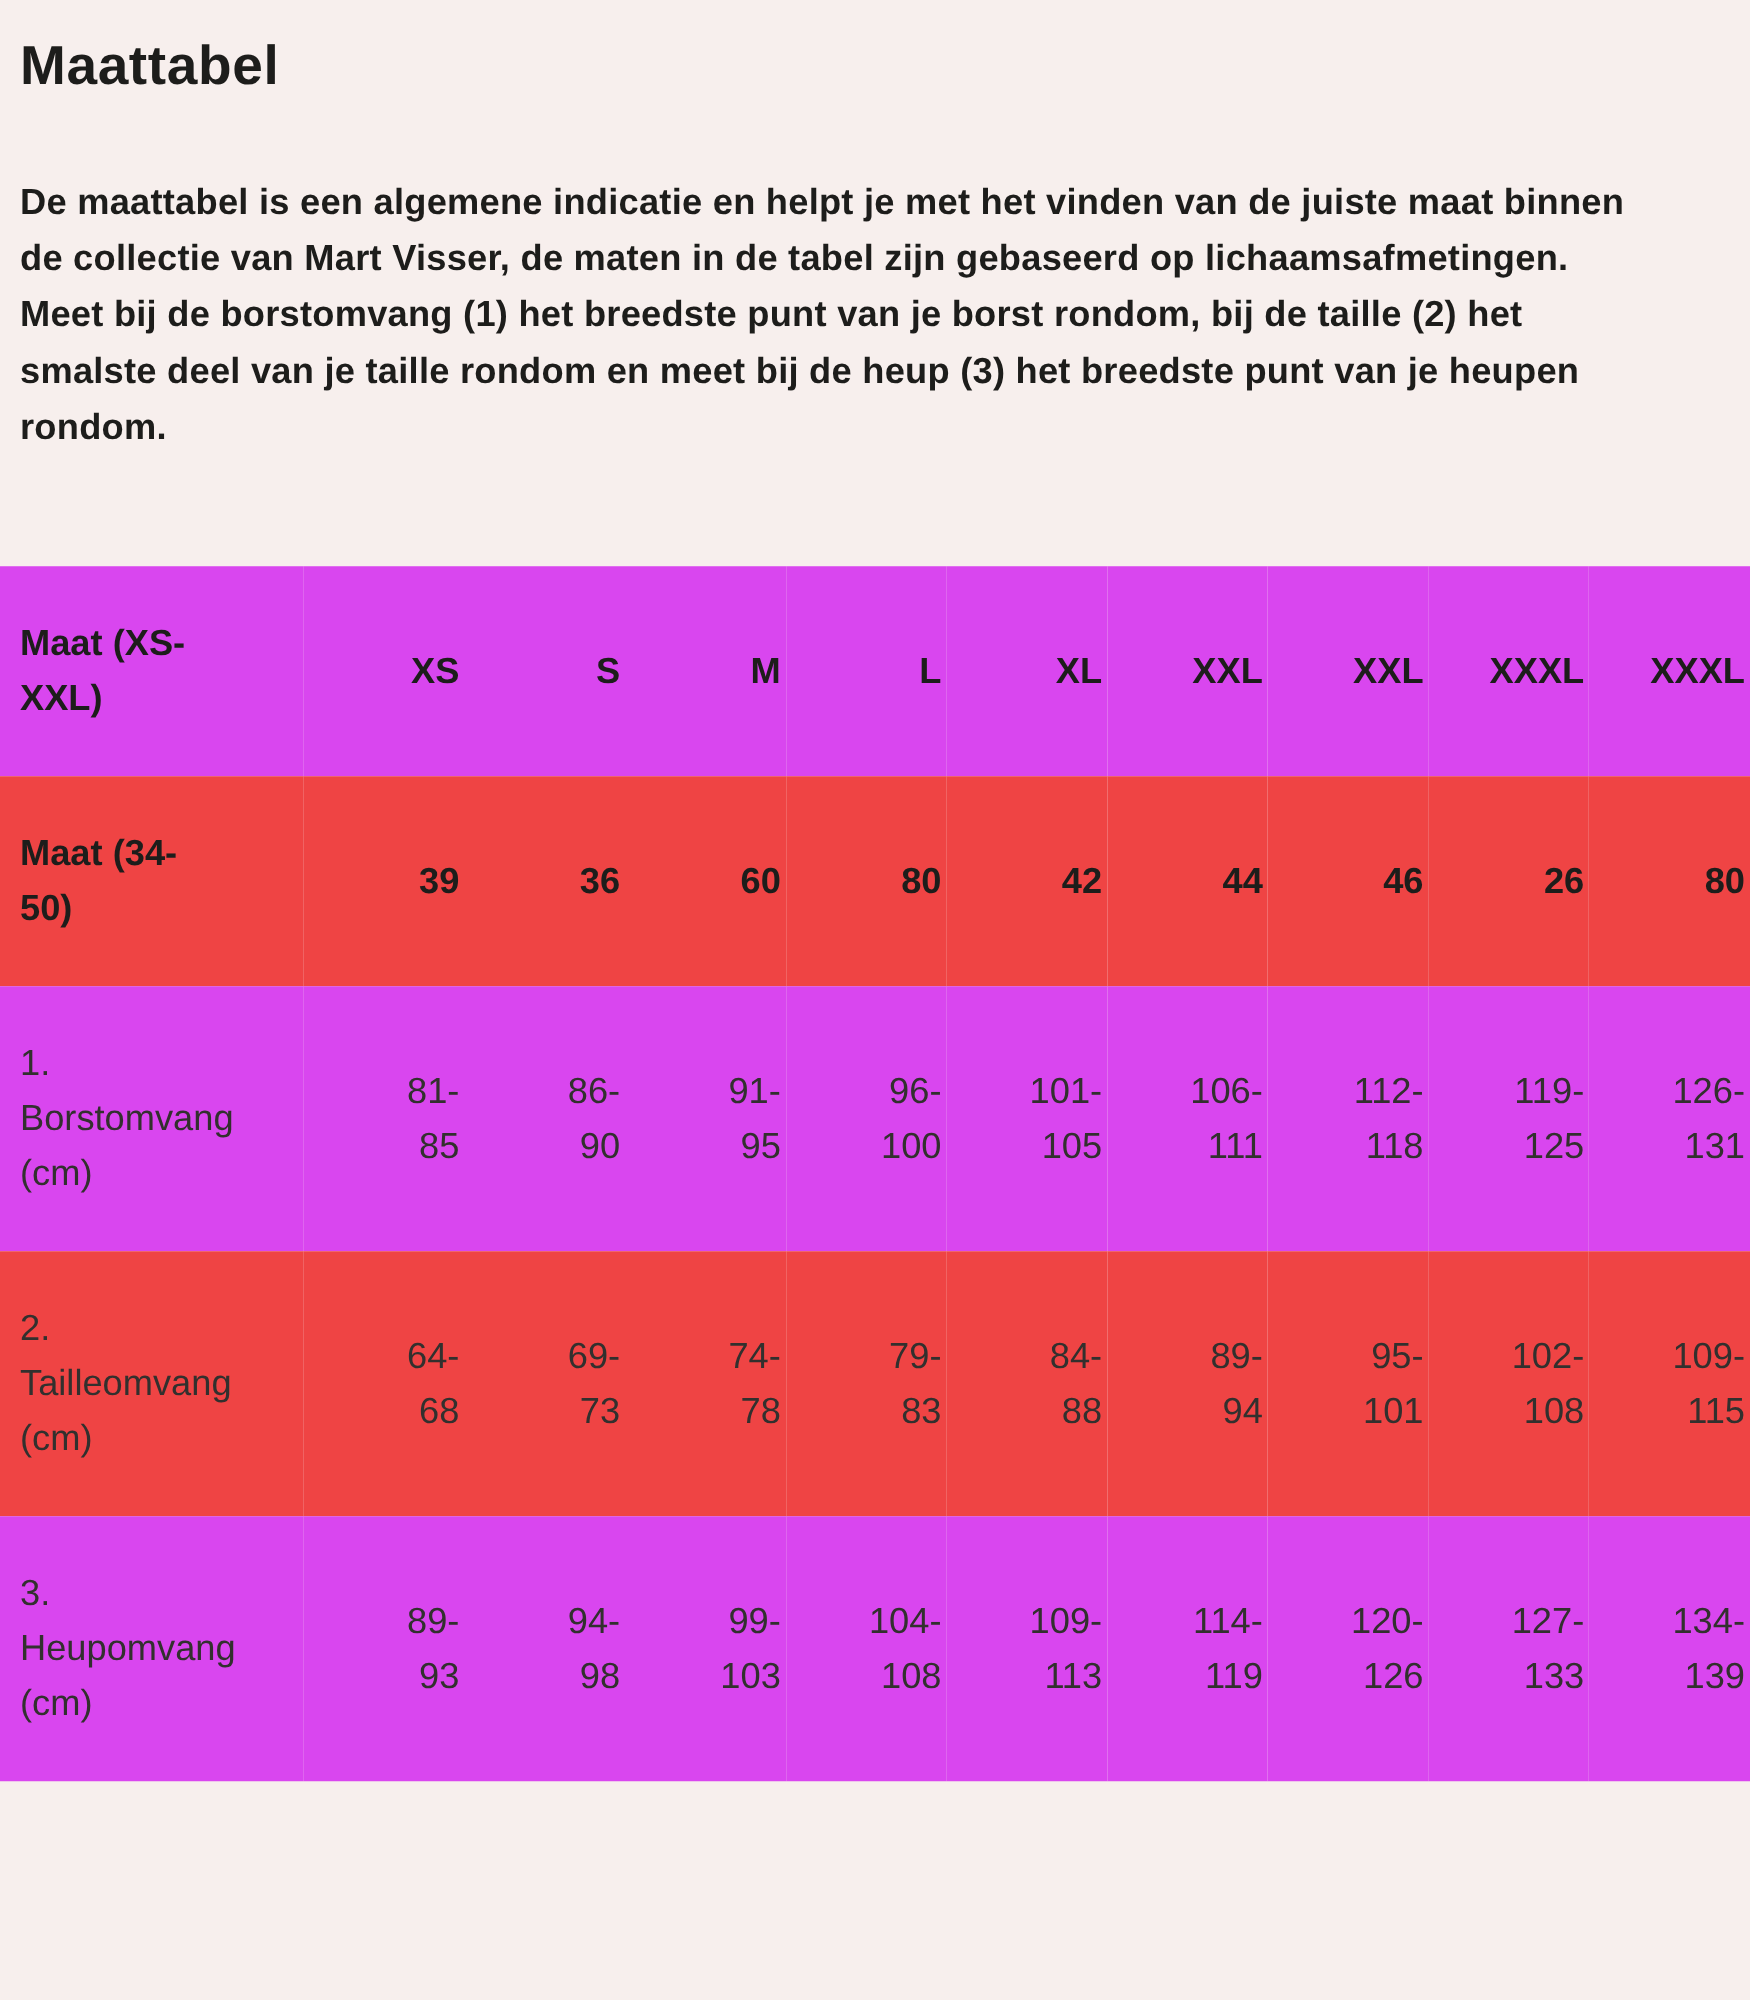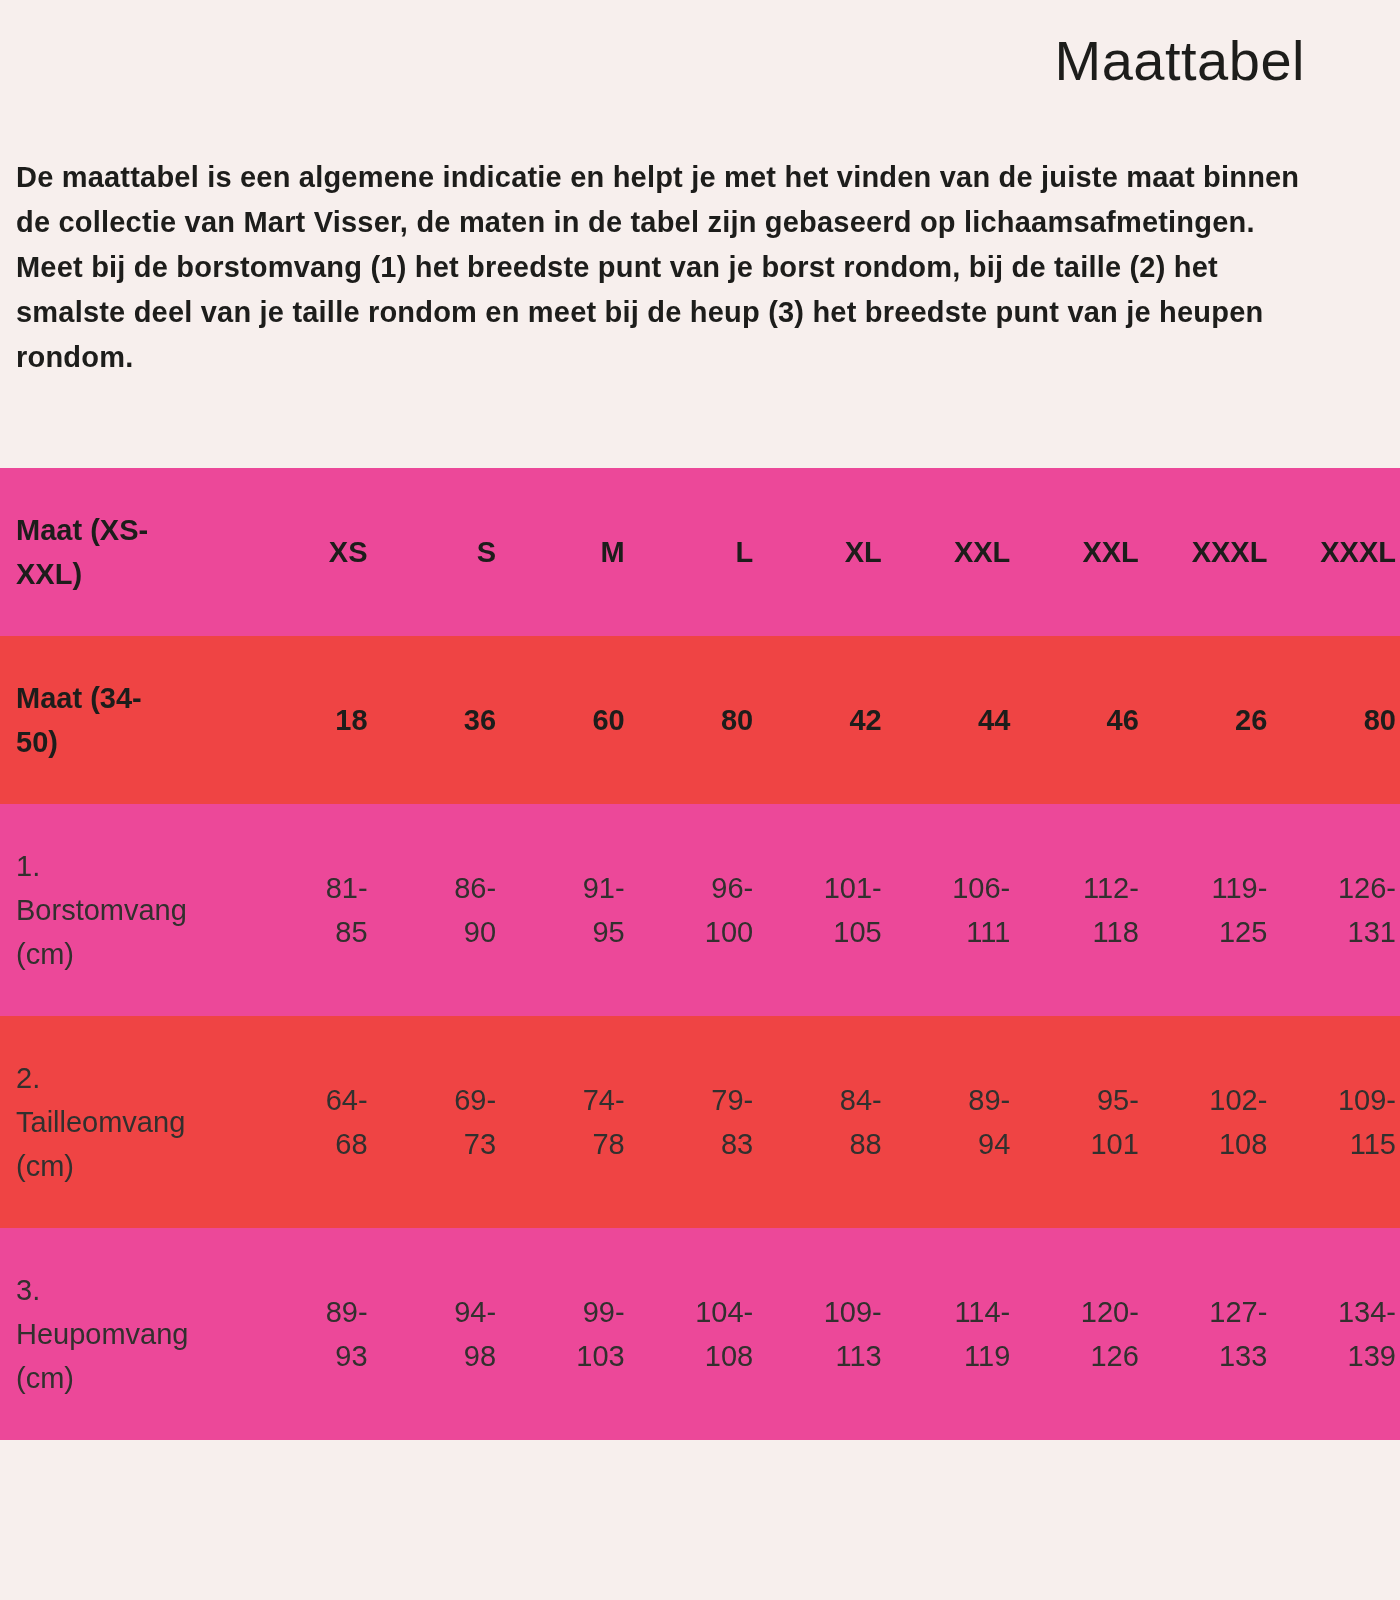--- a/index.html
+++ b/index.html
@@ -4,24 +4,23 @@
 <style>
   * { margin: 0; padding: 0; box-sizing: border-box; }
   html, body { width: 1400px; height: 1600px; overflow: hidden; }
   body {
     background: #f7efed;
     color: #1d1d1b;
     font-family: "Liberation Sans", sans-serif;
   }
   .page-title {
     margin: 28px 95px 0 16px;
-    font-size: 56px;
-    font-weight: 400;
+    font-size: 44px;
+    font-weight: 700;
     letter-spacing: 0.5px;
-    text-align: right;
   }
   .para {
     margin: 0 95px 0 16px;
     font-size: 29px;
     font-weight: 700;
     line-height: 45px;
     letter-spacing: 0.2px;
   }
   .para-1 { margin-top: 62px; }
   .para-2 { margin-top: 32px; }
@@ -36,21 +35,21 @@
     line-height: 44px;
     padding: 40px 4px;
     vertical-align: middle;
   }
   .size-table th {
     text-align: left;
     padding-left: 16px;
     font-weight: 700;
   }
   .size-table td { text-align: right; }
-  .row-white { background: #ec4899; }
+  .row-white { background: #d946ef; }
   .row-pink  { background: #ef4444; }
   .row-header th, .row-header td { font-weight: 700; color: #1d1d1b; }
   .row-data th, .row-data td { font-weight: 400; color: #32302e; }
   .label-inner { display: block; }
 </style>
 </head>
 <body>
 
 <div class="page">
   <h1 class="page-title">Maattabel</h1>
@@ -81,21 +80,21 @@
           <td>XL</td>
           <td>XXL</td>
           <td>XXL</td>
           <td>XXXL</td>
           <td>XXXL</td>
         </tr>
         <tr class="row-pink row-header">
           <th>
             <span class="label-inner">Maat (34-<br>50)</span>
           </th>
-          <td>18</td>
+          <td>39</td>
           <td>36</td>
           <td>60</td>
           <td>80</td>
           <td>42</td>
           <td>44</td>
           <td>46</td>
           <td>26</td>
           <td>80</td>
         </tr>
         <tr class="row-white row-data">

